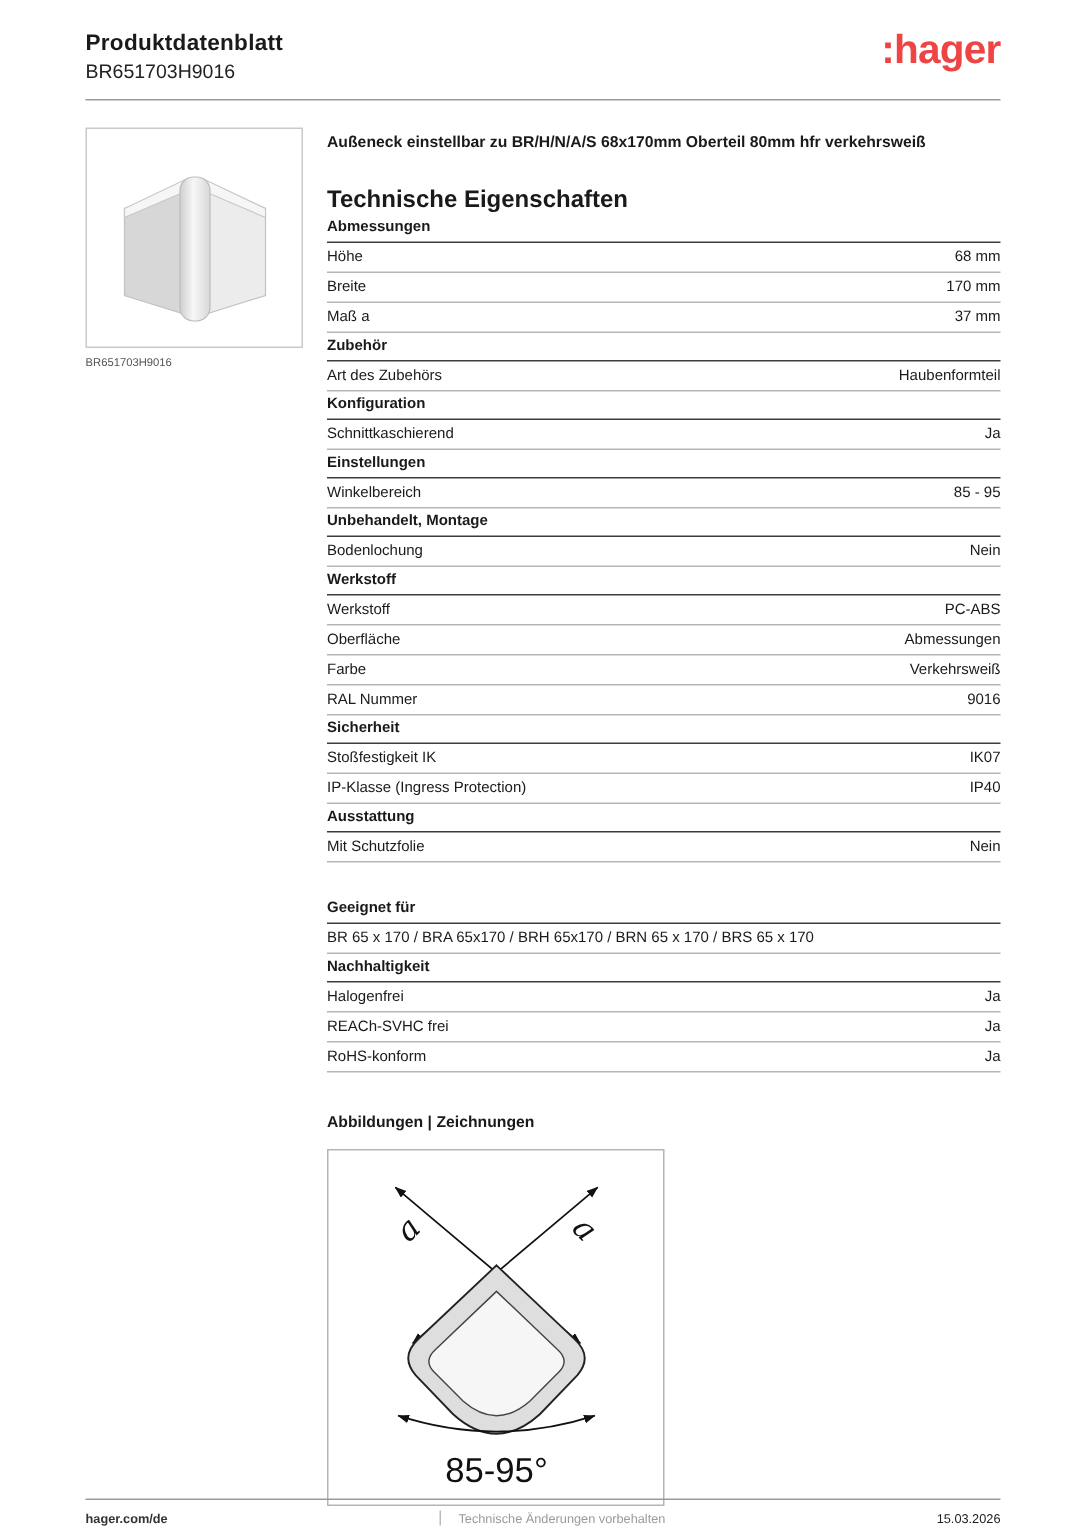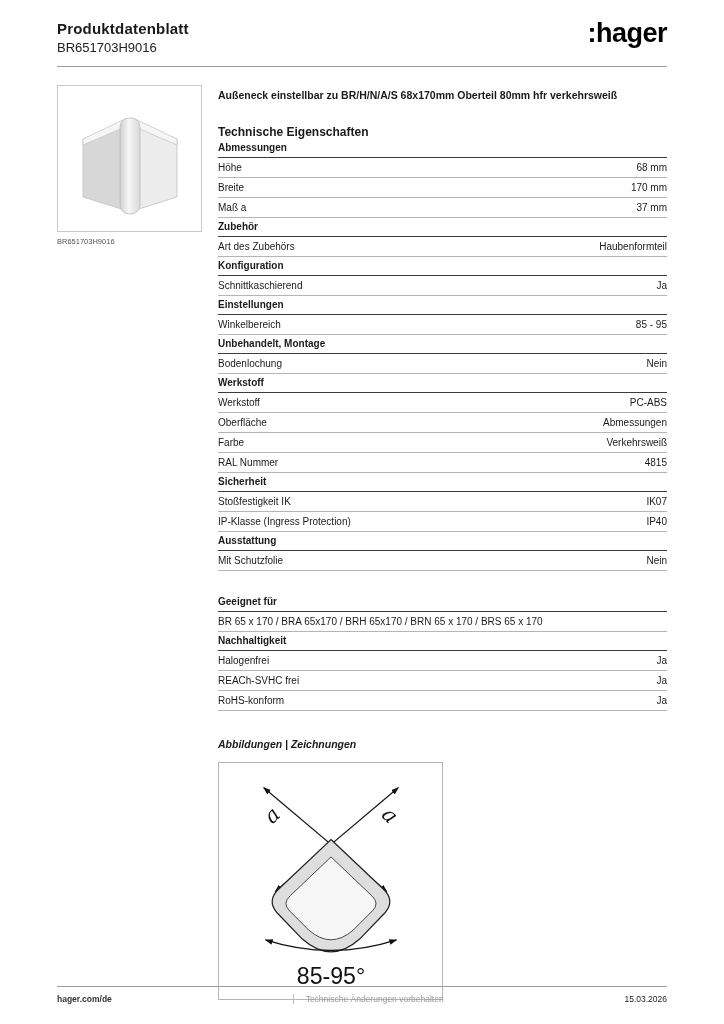--- a/index.html
+++ b/index.html
@@ -7,44 +7,44 @@
   body {
     width:724px; height:1024px; position:relative; overflow:hidden;
     font-family:"Liberation Sans", sans-serif; color:#1a1a1a;
   }
   .page { position:absolute; inset:0; padding:20px 57px 0 57px;border-radius:22px; }
 
   
   .hdr { display:flex; justify-content:space-between; align-items:flex-start; }
   .hdr-title { font-size:15px; font-weight:bold; letter-spacing:.2px; }
   .hdr-sub { font-size:13px; margin-top:3px; color:#222; }
-  .logo { font-size:27px; font-weight:bold; letter-spacing:-.5px; line-height:1; color:#000000; }
+  .logo { font-size:27px; font-weight:bold; letter-spacing:-.5px; line-height:1; color:#ef4444; }
   .hdr-rule { border-bottom:1px solid #9a9a9a; margin-top:11px; }
 
   
   .content { display:flex; gap:16px; margin-top:18px; }
   .left-col { width:145px; flex:none; }
   .image-box { width:145px; height:147px; border:1px solid #c9c9c9; display:flex; align-items:center; justify-content:center; background:#fff; }
   .image-caption { font-size:7.5px; color:#555; margin-top:5px; }
   .right-col { flex:1; min-width:0; }
 
   .description { font-size:10.5px; font-weight:bold; line-height:1.35; margin-top:3px; }
-  .tech-heading { font-size:12px; font-weight:bold; margin-top:23px; }
+  .tech-heading { font-size:16px; font-weight:bold; margin-top:23px; }
 
   .spec-section { margin-top:3px; }
   .spec-section.extra-gap { margin-top:25px; }
   .spec-title { font-size:10px; font-weight:bold; padding-bottom:4px; border-bottom:1px solid #3c3c3c; }
   .spec-row { display:flex; justify-content:space-between; gap:8px; font-size:10px; line-height:1.2; padding:3.5px 0; border-bottom:1px solid #b5b5b5; }
   .spec-value { text-align:right; white-space:nowrap; }
 
-  .drawings-heading { font-size:10.5px; font-weight:bold; margin-top:27px;font-style:italic; }
+  .drawings-heading { font-size:10.5px; font-weight:bold; margin-top:27px; }
   .drawing-box { width:225px; height:238px; border:1px solid #b5b5b5; margin-top:12px; display:flex; align-items:center; justify-content:center; background:#fff; }
 
   
-  footer { position:absolute; left:57px; right:57px; bottom:20px; }
+  footer { position:absolute; left:57px; right:57px; bottom:7px; }
   .footer-row { border-top:1px solid #9a9a9a; padding-top:7px; display:flex; align-items:baseline; justify-content:space-between; font-size:8.5px; }
   .footer-site { font-weight:bold; color:#333; }
   .footer-center { color:#9a9a9a; border-left:1px solid #bbb; padding-left:12px; }
   .footer-date { font-weight:normal; color:#222; }
 </style>
 </head>
 <body>
 
 <div class="page">
 
@@ -135,21 +135,21 @@
             <div class="spec-row">
               <span class="spec-label">Oberfläche</span>
               <span class="spec-value">Abmessungen</span>
             </div>
             <div class="spec-row">
               <span class="spec-label">Farbe</span>
               <span class="spec-value">Verkehrsweiß</span>
             </div>
             <div class="spec-row">
               <span class="spec-label">RAL Nummer</span>
-              <span class="spec-value">4815</span>
+              <span class="spec-value">9016</span>
             </div>
           </div>
           <div class="spec-section">
             <div class="spec-title">Sicherheit</div>
             <div class="spec-row">
               <span class="spec-label">Stoßfestigkeit IK</span>
               <span class="spec-value">IK07</span>
             </div>
             <div class="spec-row">
               <span class="spec-label">IP-Klasse (Ingress Protection)</span>

